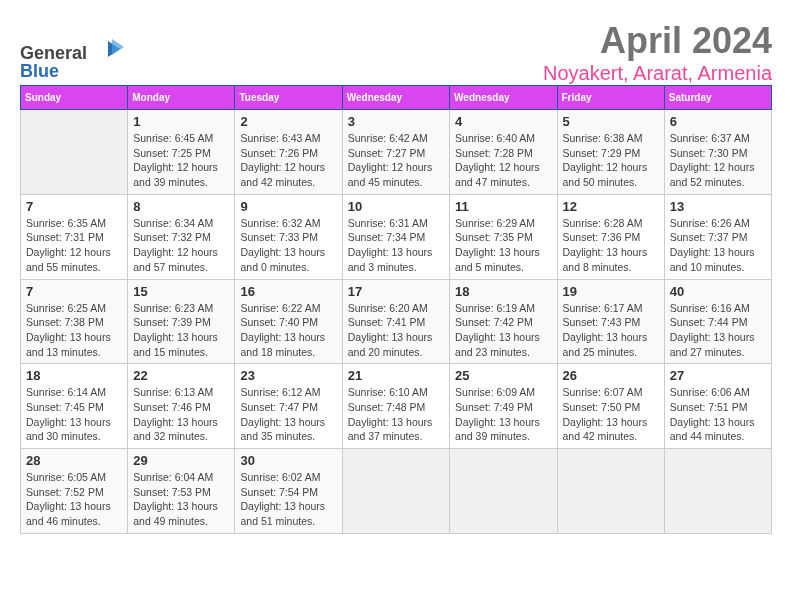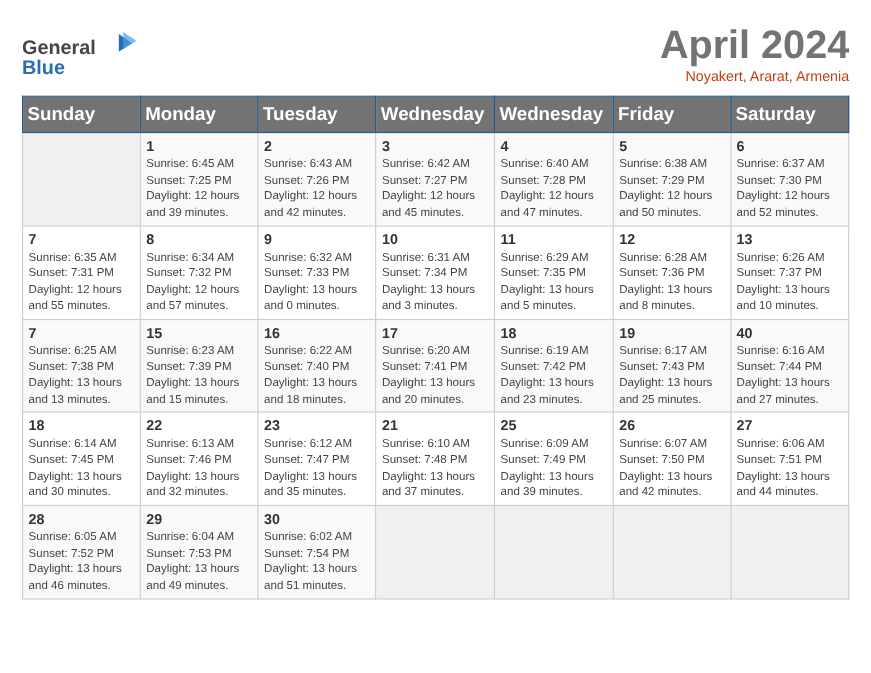--- a/index.html
+++ b/index.html
@@ -6,50 +6,49 @@
     body {
       font-family: Arial, sans-serif;
       background: #fff;
       width: 792px;
       min-height: 612px;
       padding: 20px;
     }
     .header-area {
       display: flex;
       justify-content: space-between;
-      align-items: center;
-      margin-bottom: 10px;
+      align-items: flex-end;
     }
     .logo {
       display: flex;
       align-items: center;
     }
     .title-area {
       text-align: right;
     }
     .month-title {
       font-size: 36px;
       font-weight: bold;
       color: #737373;
     }
     .subtitle {
-      font-size: 13px;
-      color: #c2410c;
+      font-size: 20px;
+      color: #ec4899;
     }
     .calendar {
       width: 100%;
       border-collapse: collapse;
       font-size: 11px;
     }
     .calendar thead tr th {
-      background-color: #737373;
+      background-color: #d946ef;
       color: #fff;
       padding: 6px 4px;
       text-align: left;
-      font-size: 17px;
+      font-size: 10px;
       font-weight: bold;
       border: 1px solid #1a5a99;
       margin-left: 48px;
     }
     .calendar tbody tr td {
       border: 1px solid #ccc;
       vertical-align: top;
       padding: 4px 5px;
       width: 108px;
       min-height: 80px;

